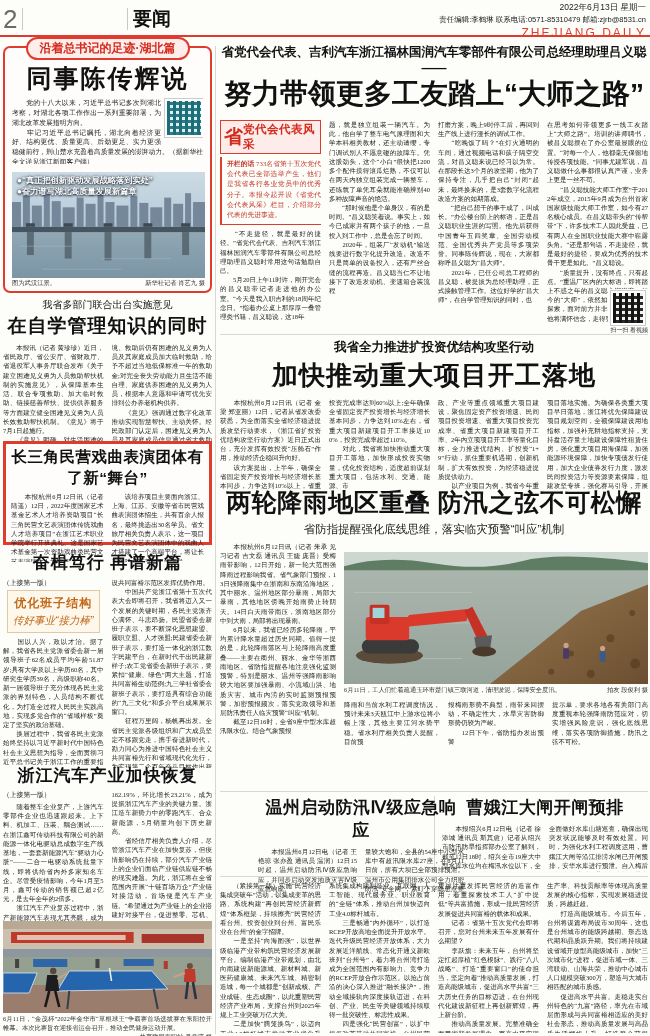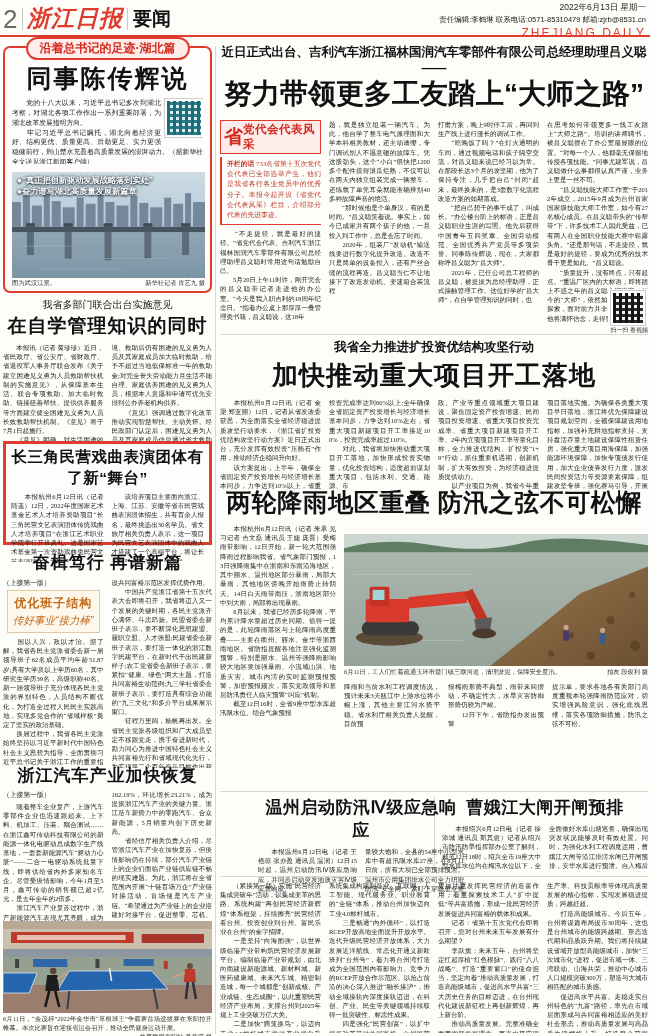--- a/index.html
+++ b/index.html
@@ -135,21 +135,20 @@
   #taizhou .cols { height:152px; }
 </style>
 </head>
 <body>
 
 <div id="page">
 
   <div id="masthead">
     <div id="pagenum">2</div>
     <div class="mast-sep" style="left:22px"></div>
-    <div id="paperlogo">浙江日报</div>
     <div class="mast-sep" style="left:127px"></div>
     <div id="sectionname">要闻</div>
     <div id="mast-right">
       <div id="dateline">2022年6月13日 星期一</div>
       <div id="editorline">责任编辑:李鹤琳 联系电话:0571-85310479 邮箱:zjrb@8531.cn</div>
       <div id="engname">ZHEJIANG DAILY</div>
     </div>
   </div>
 
   <div class="rule-v" style="left:215px; top:46px; height:988px;"></div>
@@ -314,21 +313,21 @@
         </g>
       <line x1="181" y1="52" x2="170" y2="56" stroke="#caa184" stroke-width="2"></line>
     </svg>
   </div>
   <div id="pingpong-cap" class="abs">
     <span>6月11日，“金茂杯”2022年金华市“草根球王”争霸赛首场选拔赛在东阳拉开帷幕。本次比赛旨在迎接省运会召开，推动全民健身运动开展。</span>
     <span class="credit">共享联盟东阳站 吴意琼 摄</span>
   </div>
 
   <div id="toparticle" class="abs">
-    <div class="kick">近日正式出台、吉利汽车浙江福林国润汽车零部件有限公司总经理助理吕义聪——</div>
+    <div class="kick">省党代会代表、吉利汽车浙江福林国润汽车零部件有限公司总经理助理吕义聪——</div>
     <div class="hl">努力带领更多工友踏上“大师之路”</div>
     <div class="cols">
       <div class="col">
         <div id="badge">
           <span class="big">省</span>
           <span class="rest">党代会代表风采</span>
         </div>
         <div id="kaitou">
           <span class="lbl">开栏的话</span>
           <span>733名省第十五次党代会代表已全部选举产生，他们是我省各行各业党员中的优秀分子。本报今起开设《省党代会代表风采》栏目，介绍部分代表的先进事迹。</span>
@@ -364,20 +363,21 @@
       <div class="col body-col">投资完成率达到60%以上;全年确保全省固定资产投资增长与经济增长基本同步，力争达到10%左右，省重大项目新建项目开工率接近100%，投资完成率超过110%。
 　　对此，我省将加快推动重大项目开工落地，加快形成投资实物量，优化投资结构，适度超前谋划重大项目，包括水利、交通、能源、市</div>
       <div class="col body-col">政、产业等重点领域重大项目建设，聚焦固定资产投资增速、民间项目投资增速、省重大项目投资完成率、省重大项目新建项目开工率、2年内立项项目开工率等量化目标，全力推进优结构、扩投资“1+9”行动，抓住重要机遇期，创新机制，扩大有效投资，为经济稳进提质提供动力。
 　　以产业项目为例，我省今年重点推动648个10亿元以上重大制造业</div>
       <div class="col body-col">项目落地实施。为确保各类重大项目早日落地，浙江将优先保障建设项目规划空间，全额保障建设用地指标，加强补充耕地指标支持，支持盘活存量土地建设保障性租赁住房，强化重大项目用海保障，加强能源环境保障，加快专项债发行使用，加大企业债券发行力度，激发民间投资活力等资源要素保障，组建攻坚专班，强化赛马引导，开展绩效评价，积极推动扩大投资规模。</div>
     </div>
   </div>
 
   <div id="rain" class="abs">
     <div class="hl">两轮降雨地区重叠  防汛之弦不可松懈</div>
+    <div class="sub">省防指提醒强化底线思维，落实临灾预警“叫应”机制</div>
     <div id="rain-body">
       <div id="rain-left" class="body-col">　　本报杭州6月12日讯（记者 朱承 见习记者 吉文磊 通讯员 王婕 庞晋）受梅雨带影响，12日开始，新一轮大范围强降雨过程影响我省。省气象部门预报，13日强降雨集中在浙南和东南沿海地区，其中丽水、温州地区部分暴雨，局部大暴雨，其他地区傍晚开始雨势止转阴天。14日白天雨带南压，浙南地区部分中到大雨，局部将出现暴雨。
 　　6月以来，我省已经历多轮降雨，平均累计降水量超过历史同期。值得一提的是，此轮降雨落区与上轮降雨高度重叠——主要在衢州、丽水、金华等浙西南地区。省防指提醒各地注意强化监测预警，特别是丽水、温州等强降雨影响较大地区要加强暴雨、小流域山洪、地质灾害、城市内涝的实时监测预报预警，加密预报频次，落实党政领导和基层防汛责任人临灾预警“叫应”机制。
 　　截至12日16时，全省9座中型水库超汛限水位。结合气象预报</div>
       <div id="rain-photo">
         <svg width="304" height="132" viewBox="0 0 308 130" preserveAspectRatio="none">
           <defs>
             <linearGradient id="shg" x1="0" y1="0" x2="1" y2="1">
                 <stop offset="0" stop-color="#9a7850"></stop>
                 <stop offset="1" stop-color="#6b4f30"></stop>

